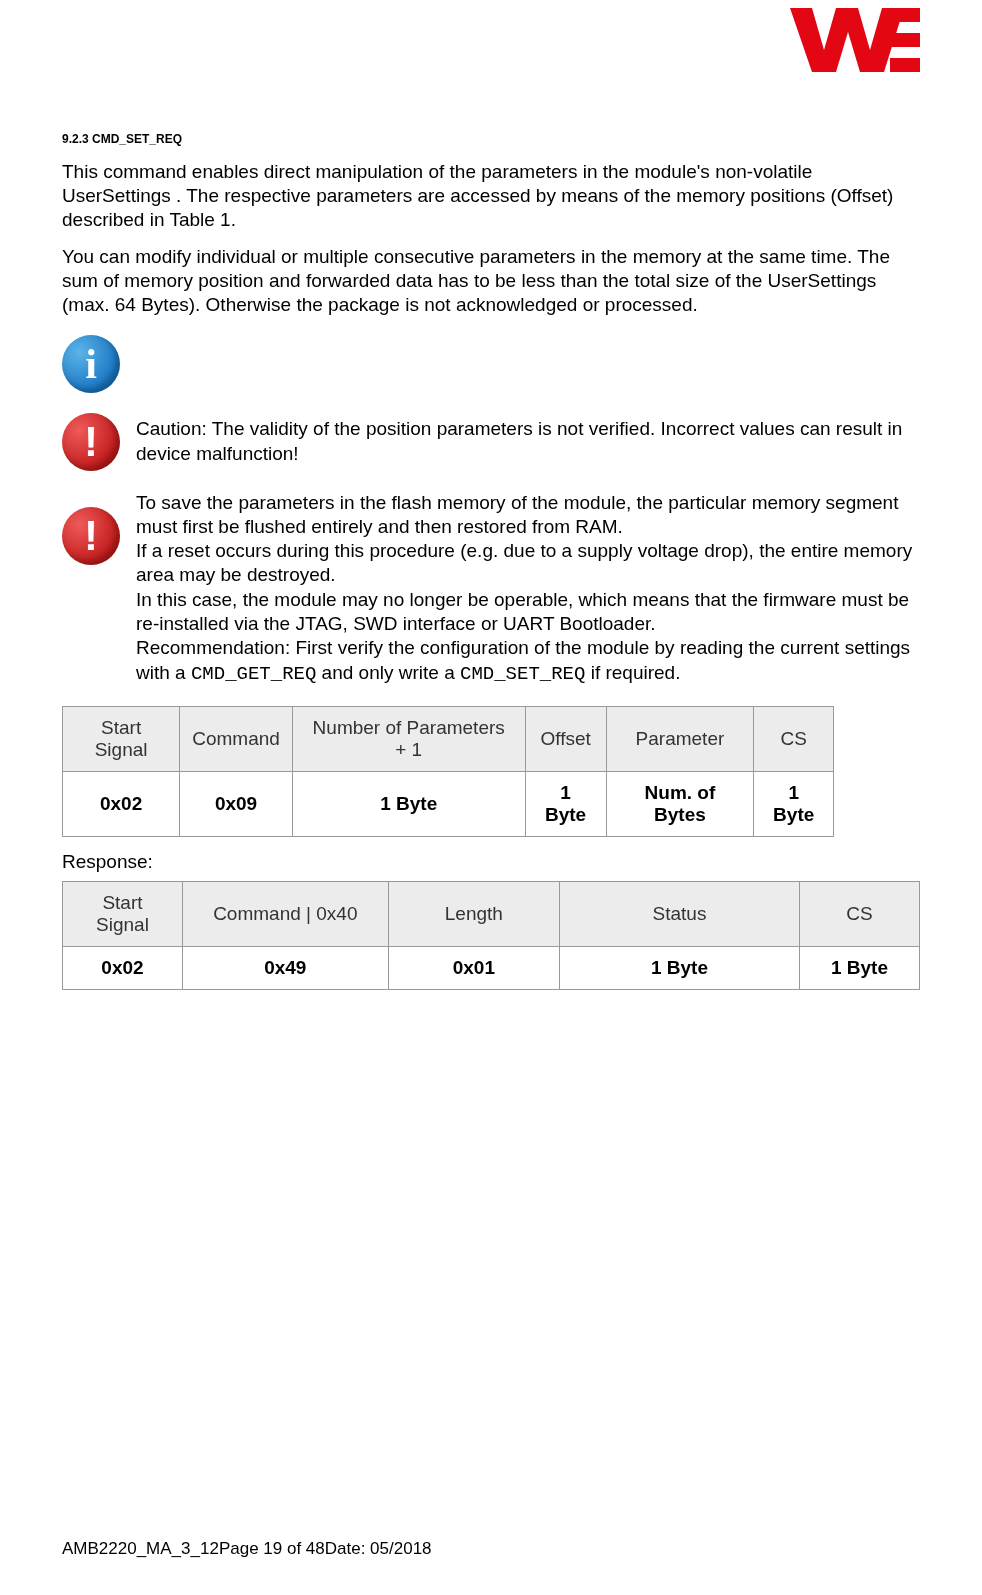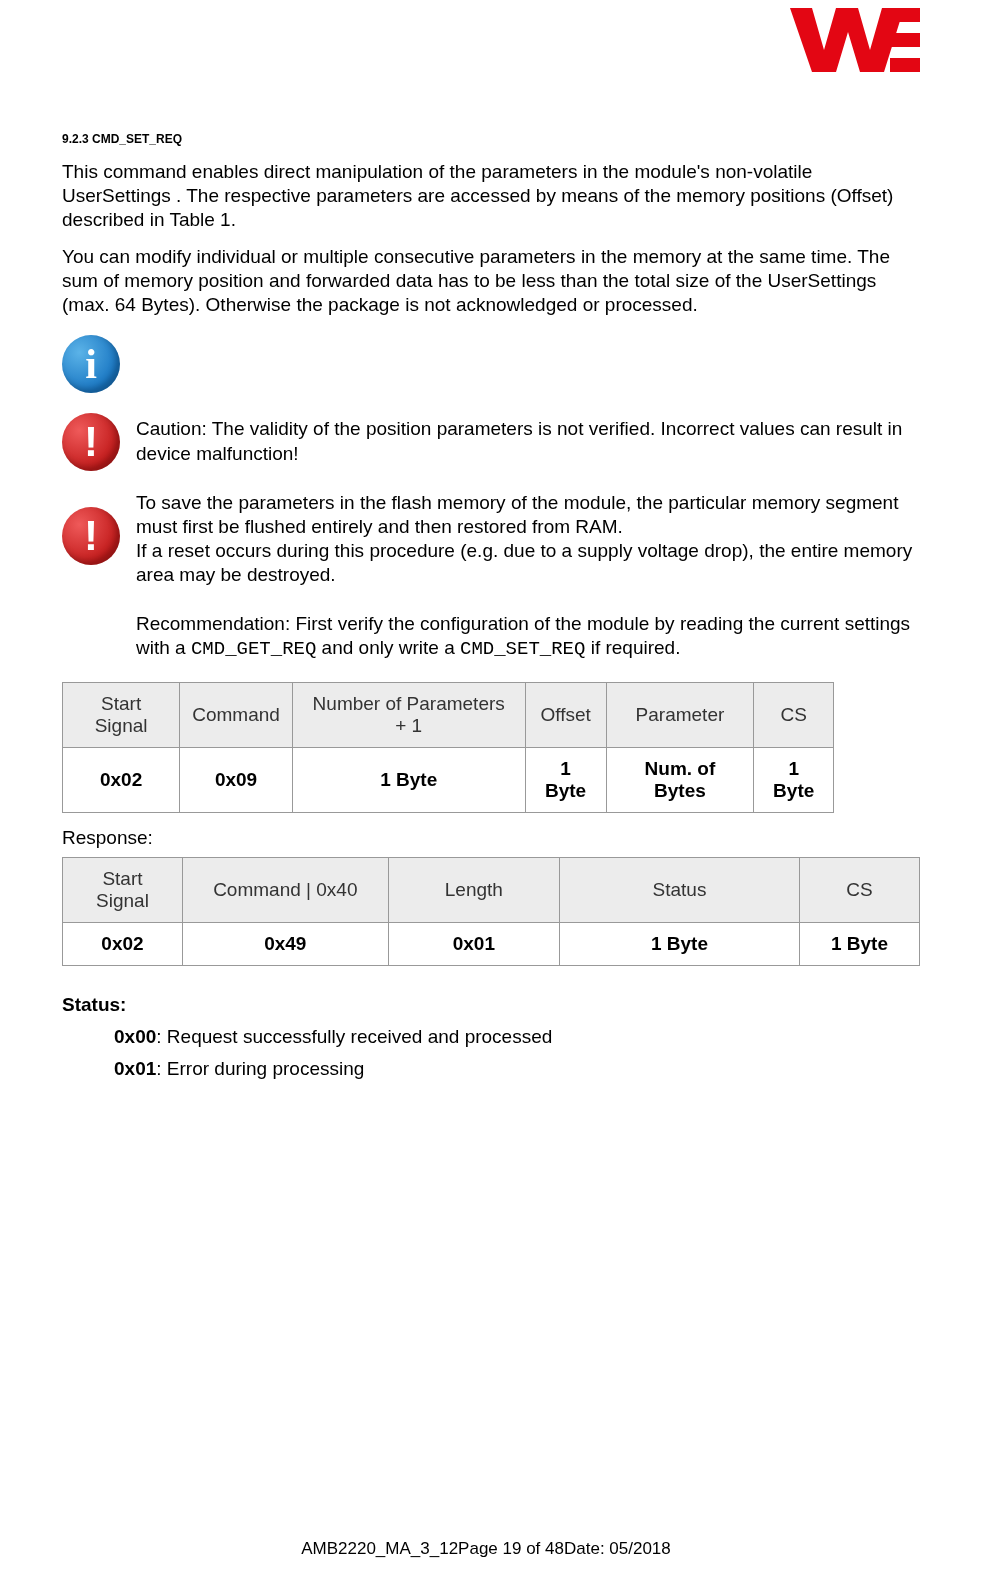--- a/index.html
+++ b/index.html
@@ -99,24 +99,24 @@
       font-weight: bold;
       background: #fff;
     }
     .status-block { margin-top: 28px; }
     .status-block .sb-head { font-weight: bold; margin-bottom: 10px; }
     .status-block .sb-line { margin-left: 52px; margin-bottom: 10px; }
     .status-block .sb-line .code { font-weight: bold; }
     .footer {
       position: absolute;
       bottom: 36px;
-      left: 52px;
+      left: 62px;
       right: 62px;
       display: flex;
-      justify-content: center;
+      justify-content: flex-start;
       font-size: 17px;
     }
   </style>
 </head>
 <body>
 
 <div class="page">
   <svg class="logo" viewBox="0 0 130 72">
     <g fill="#e30613">
       <path d="M0 0 L22 0 L34 42 L46 0 L68 0 L80 42 L92 0 L114 0 L94 64 L70 64 L58 24 L46 64 L22 64 Z"></path>
@@ -145,21 +145,21 @@
       <div class="note-text">Caution: The validity of the position parameters is not verified. Incorrect values can result in device malfunction!</div>
     </div>
 
     <div class="note-row top">
       <div class="note-icon icon-warn">
           <span class="glyph">!</span>
         </div>
       <div class="note-text">
         <span>To save the parameters in the flash memory of the module, the particular memory segment must first be flushed entirely and then restored from RAM.</span><br>
         <span class="bold">If a reset occurs during this procedure</span><span> (e.g. due to a supply voltage drop), </span><span class="bold">the entire memory area may be destroyed</span><span>.</span><br>
-        <br>
+        <span>In this case, the module may no longer be operable, which means that the firmware must be re-installed via the JTAG, SWD interface or UART Bootloader.</span><br>
         <span>Recommendation: First verify the configuration of the module by reading the current settings with a </span><span class="mono">CMD_GET_REQ</span><span> and only write a </span><span class="mono">CMD_SET_REQ</span><span> if required.</span>
       </div>
     </div>
 
     <table class="cmd fmt">
       <tbody>
           <tr>
         <th>Start Signal</th>
         <th>Command</th>
         <th>Number of Parameters + 1</th>
@@ -191,29 +191,20 @@
       <tr>
         <td>0x02</td>
         <td>0x49</td>
         <td>0x01</td>
         <td>1 Byte</td>
         <td>1 Byte</td>
       </tr>
     </tbody>
       </table>
 
-    <div class="status-block">
-      <div class="sb-head">Status:</div>
-      <div class="sb-line">
-        <span class="code">0x00</span><span>: Request successfully received and processed</span>
-      </div>
-      <div class="sb-line">
-        <span class="code">0x01</span><span>: Error during processing</span>
-      </div>
-    </div>
   </div>
 </div>
 
 <div class="footer">
   <span>AMB2220_MA_3_12</span>
   <span>Page 19 of 48</span>
   <span>Date: 05/2018</span>
 </div>
 
 </body></html>

